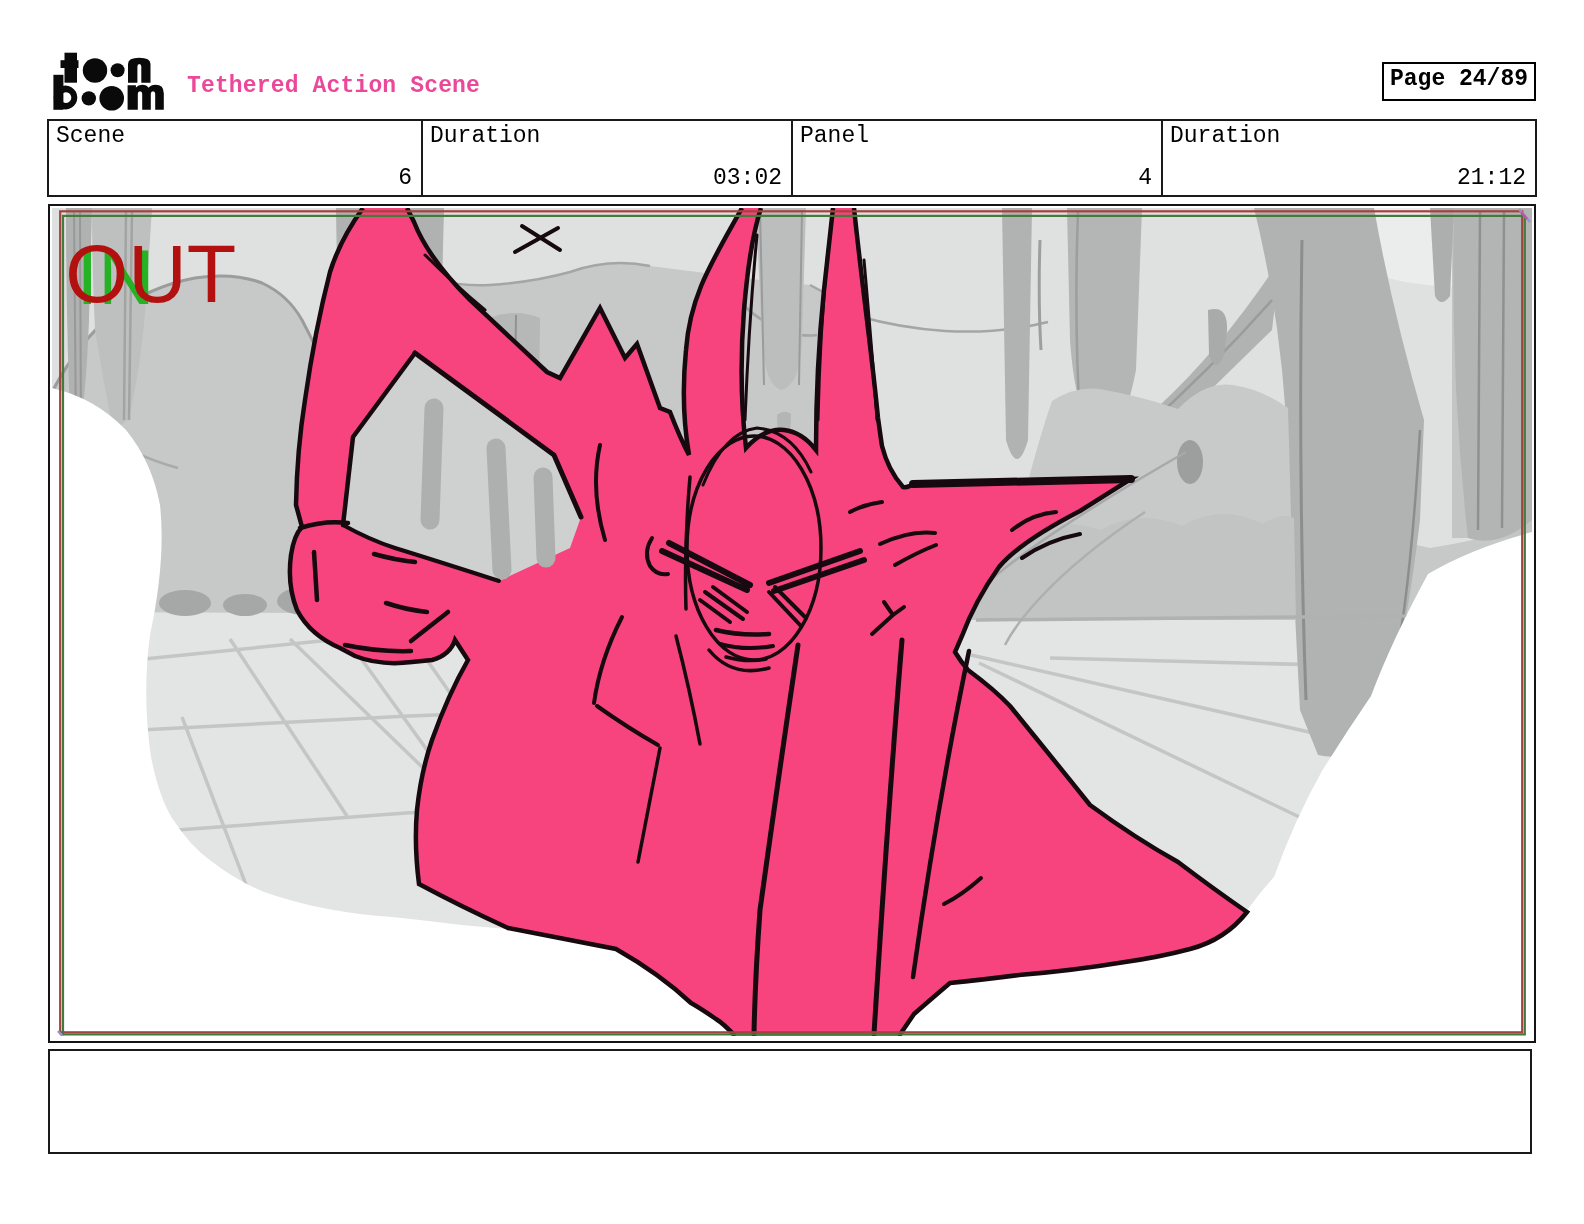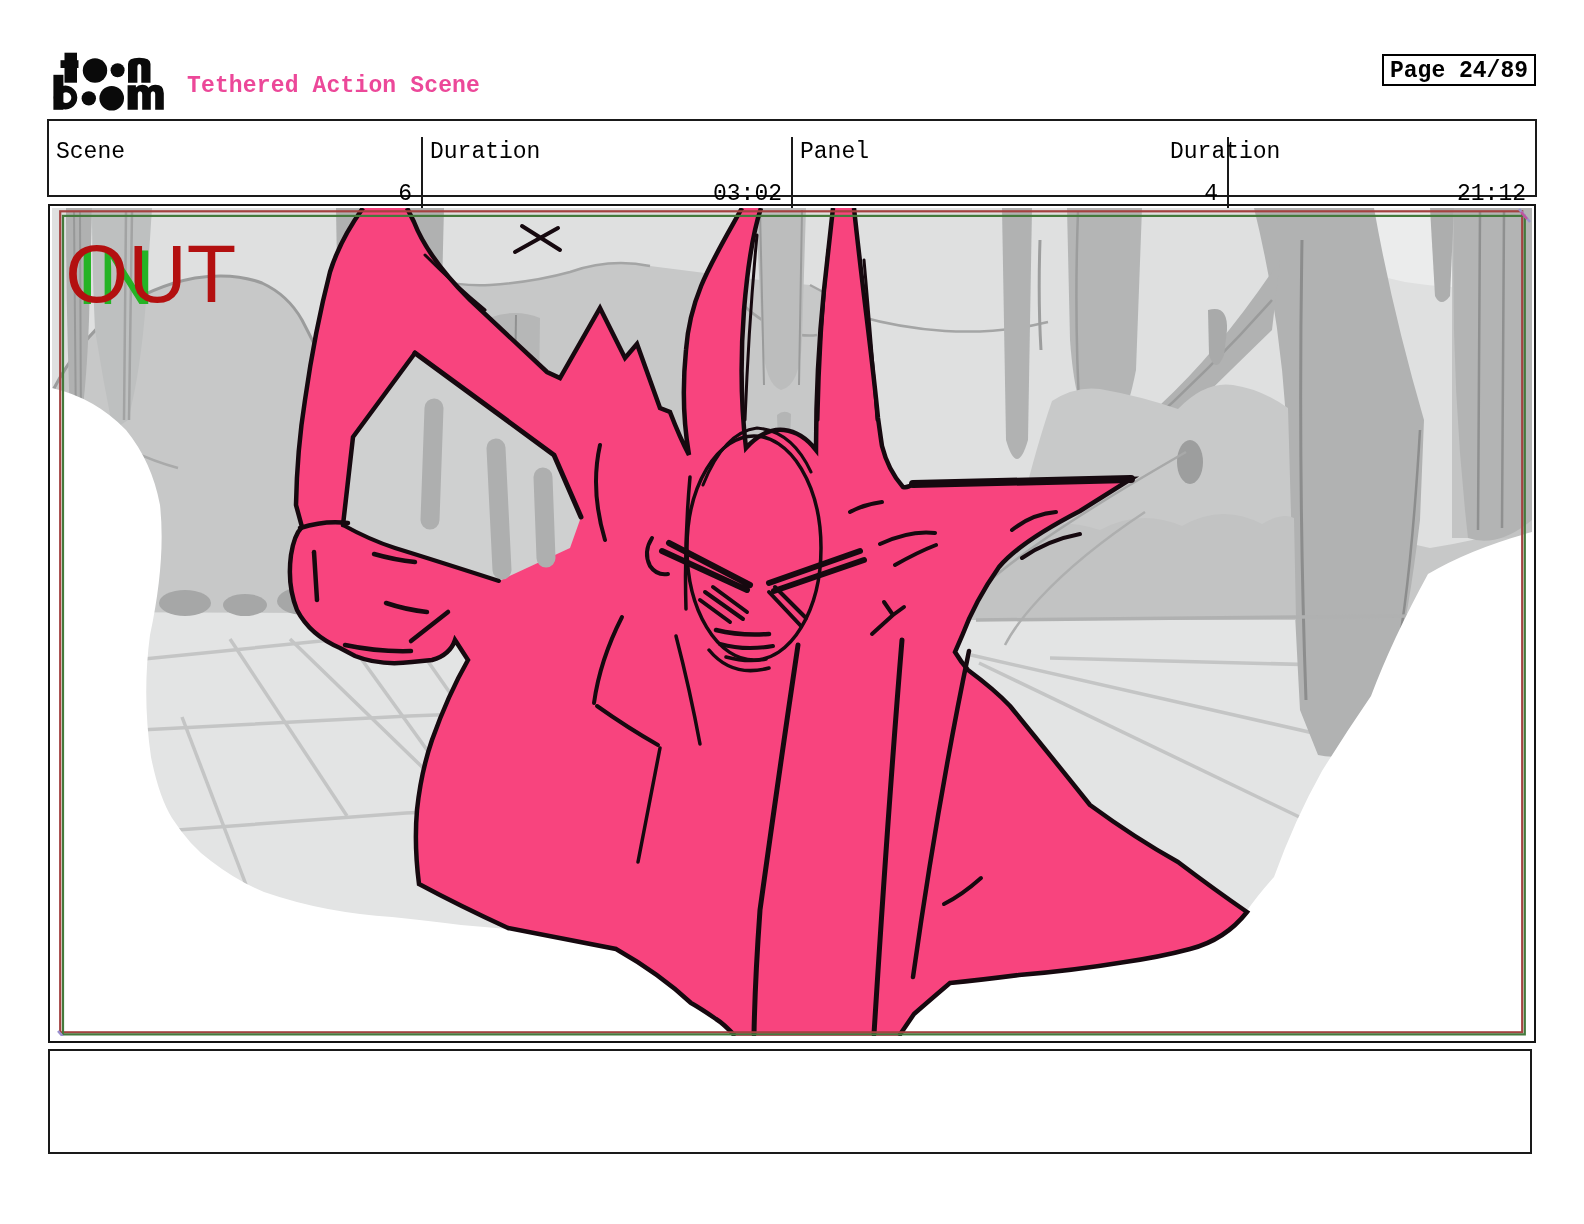--- a/index.html
+++ b/index.html
@@ -1,23 +1,23 @@
 <!DOCTYPE html>
 <html><head>
 <meta charset="utf-8">
 <style>
   html,body{margin:0;padding:0;}
   body{width:1584px;height:1224px;background:#ffffff;position:relative;overflow:hidden;
        font-family:"Liberation Mono",monospace;}
   .abs{position:absolute;}
   #title{left:187px;top:73px;font-size:23px;font-weight:bold;letter-spacing:0.15px;color:#ec4899;}
-  #pagebox{left:1382px;top:54px;width:154px;height:32px;border:2px solid #000;box-sizing:border-box;
+  #pagebox{left:1382px;top:62px;width:154px;height:39px;border:2px solid #000;box-sizing:border-box;
            text-align:center;line-height:31px;font-size:23px;font-weight:bold;color:#000;}
   #tbl{left:47px;top:119px;width:1490px;height:78px;border:2px solid #1a1a1a;box-sizing:border-box;}
-  .cell{position:absolute;top:16px;height:74px;border-right:2px solid #1a1a1a;box-sizing:border-box;}
+  .cell{position:absolute;top:0;height:74px;border-right:2px solid #1a1a1a;box-sizing:border-box;}
   .cell:last-child{border-right:none;}
   .hdr{position:absolute;left:7px;top:2px;font-size:23px;color:#000;}
   .val{position:absolute;right:9px;bottom:4px;font-size:23px;color:#000;}
   #panel{left:48px;top:204px;width:1488px;height:839px;border:2px solid #141414;box-sizing:border-box;}
   #caption{left:48px;top:1049px;width:1484px;height:105px;border:2px solid #1a1a1a;box-sizing:border-box;}
 </style>
 </head>
 <body>
 
 <svg class="abs" style="left:0;top:0" width="260" height="140" viewBox="0 0 260 140">
@@ -38,21 +38,21 @@
 <div id="pagebox" class="abs">Page 24/89</div>
 <div id="tbl" class="abs">
   <div class="cell" style="left:0;width:374px;">
       <span class="hdr">Scene</span>
       <span class="val">6</span>
     </div>
   <div class="cell" style="left:374px;width:370px;">
       <span class="hdr">Duration</span>
       <span class="val">03:02</span>
     </div>
-  <div class="cell" style="left:744px;width:436px;">
+  <div class="cell" style="left:744px;width:370px;">
       <span class="hdr">Panel</span>
       <span class="val">4</span>
     </div>
   <div class="cell" style="left:1114px;width:372px;">
       <span class="hdr">Duration</span>
       <span class="val">21:12</span>
     </div>
 </div>
 <div id="panel" class="abs"></div>
 <svg id="art" class="abs" style="left:52px;top:208px" width="1480" height="828" viewBox="52 208 1480 828">

